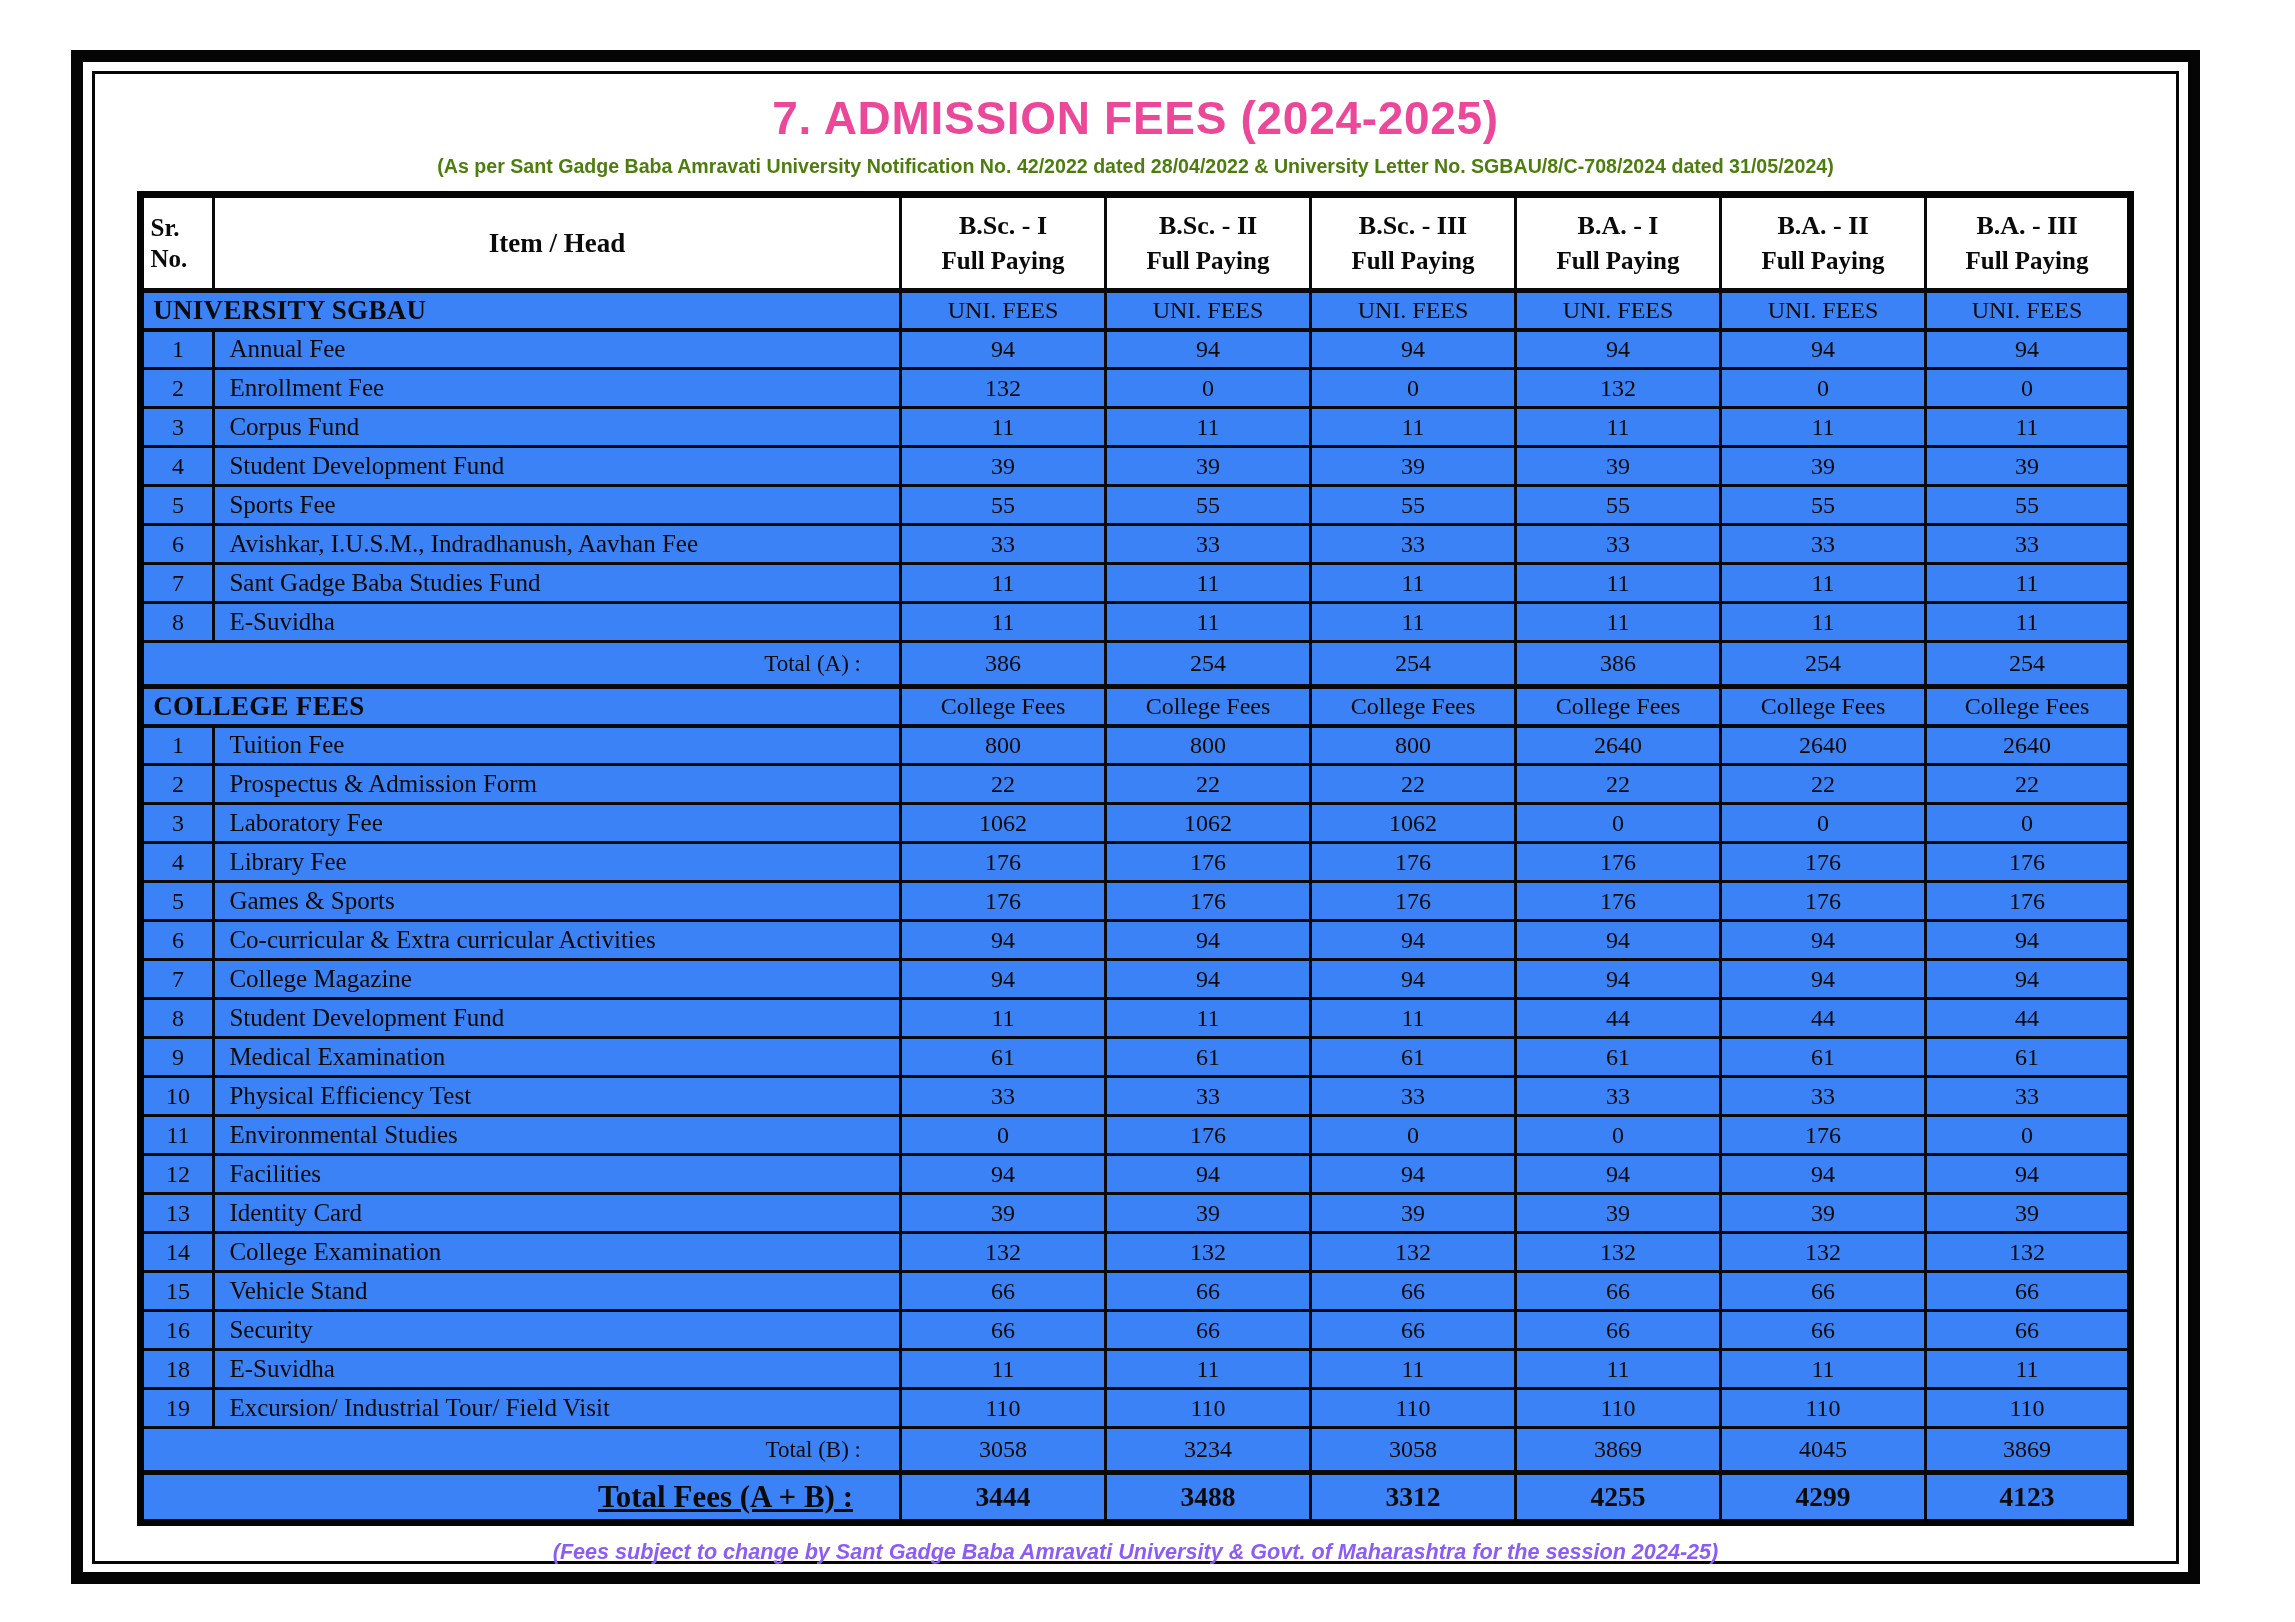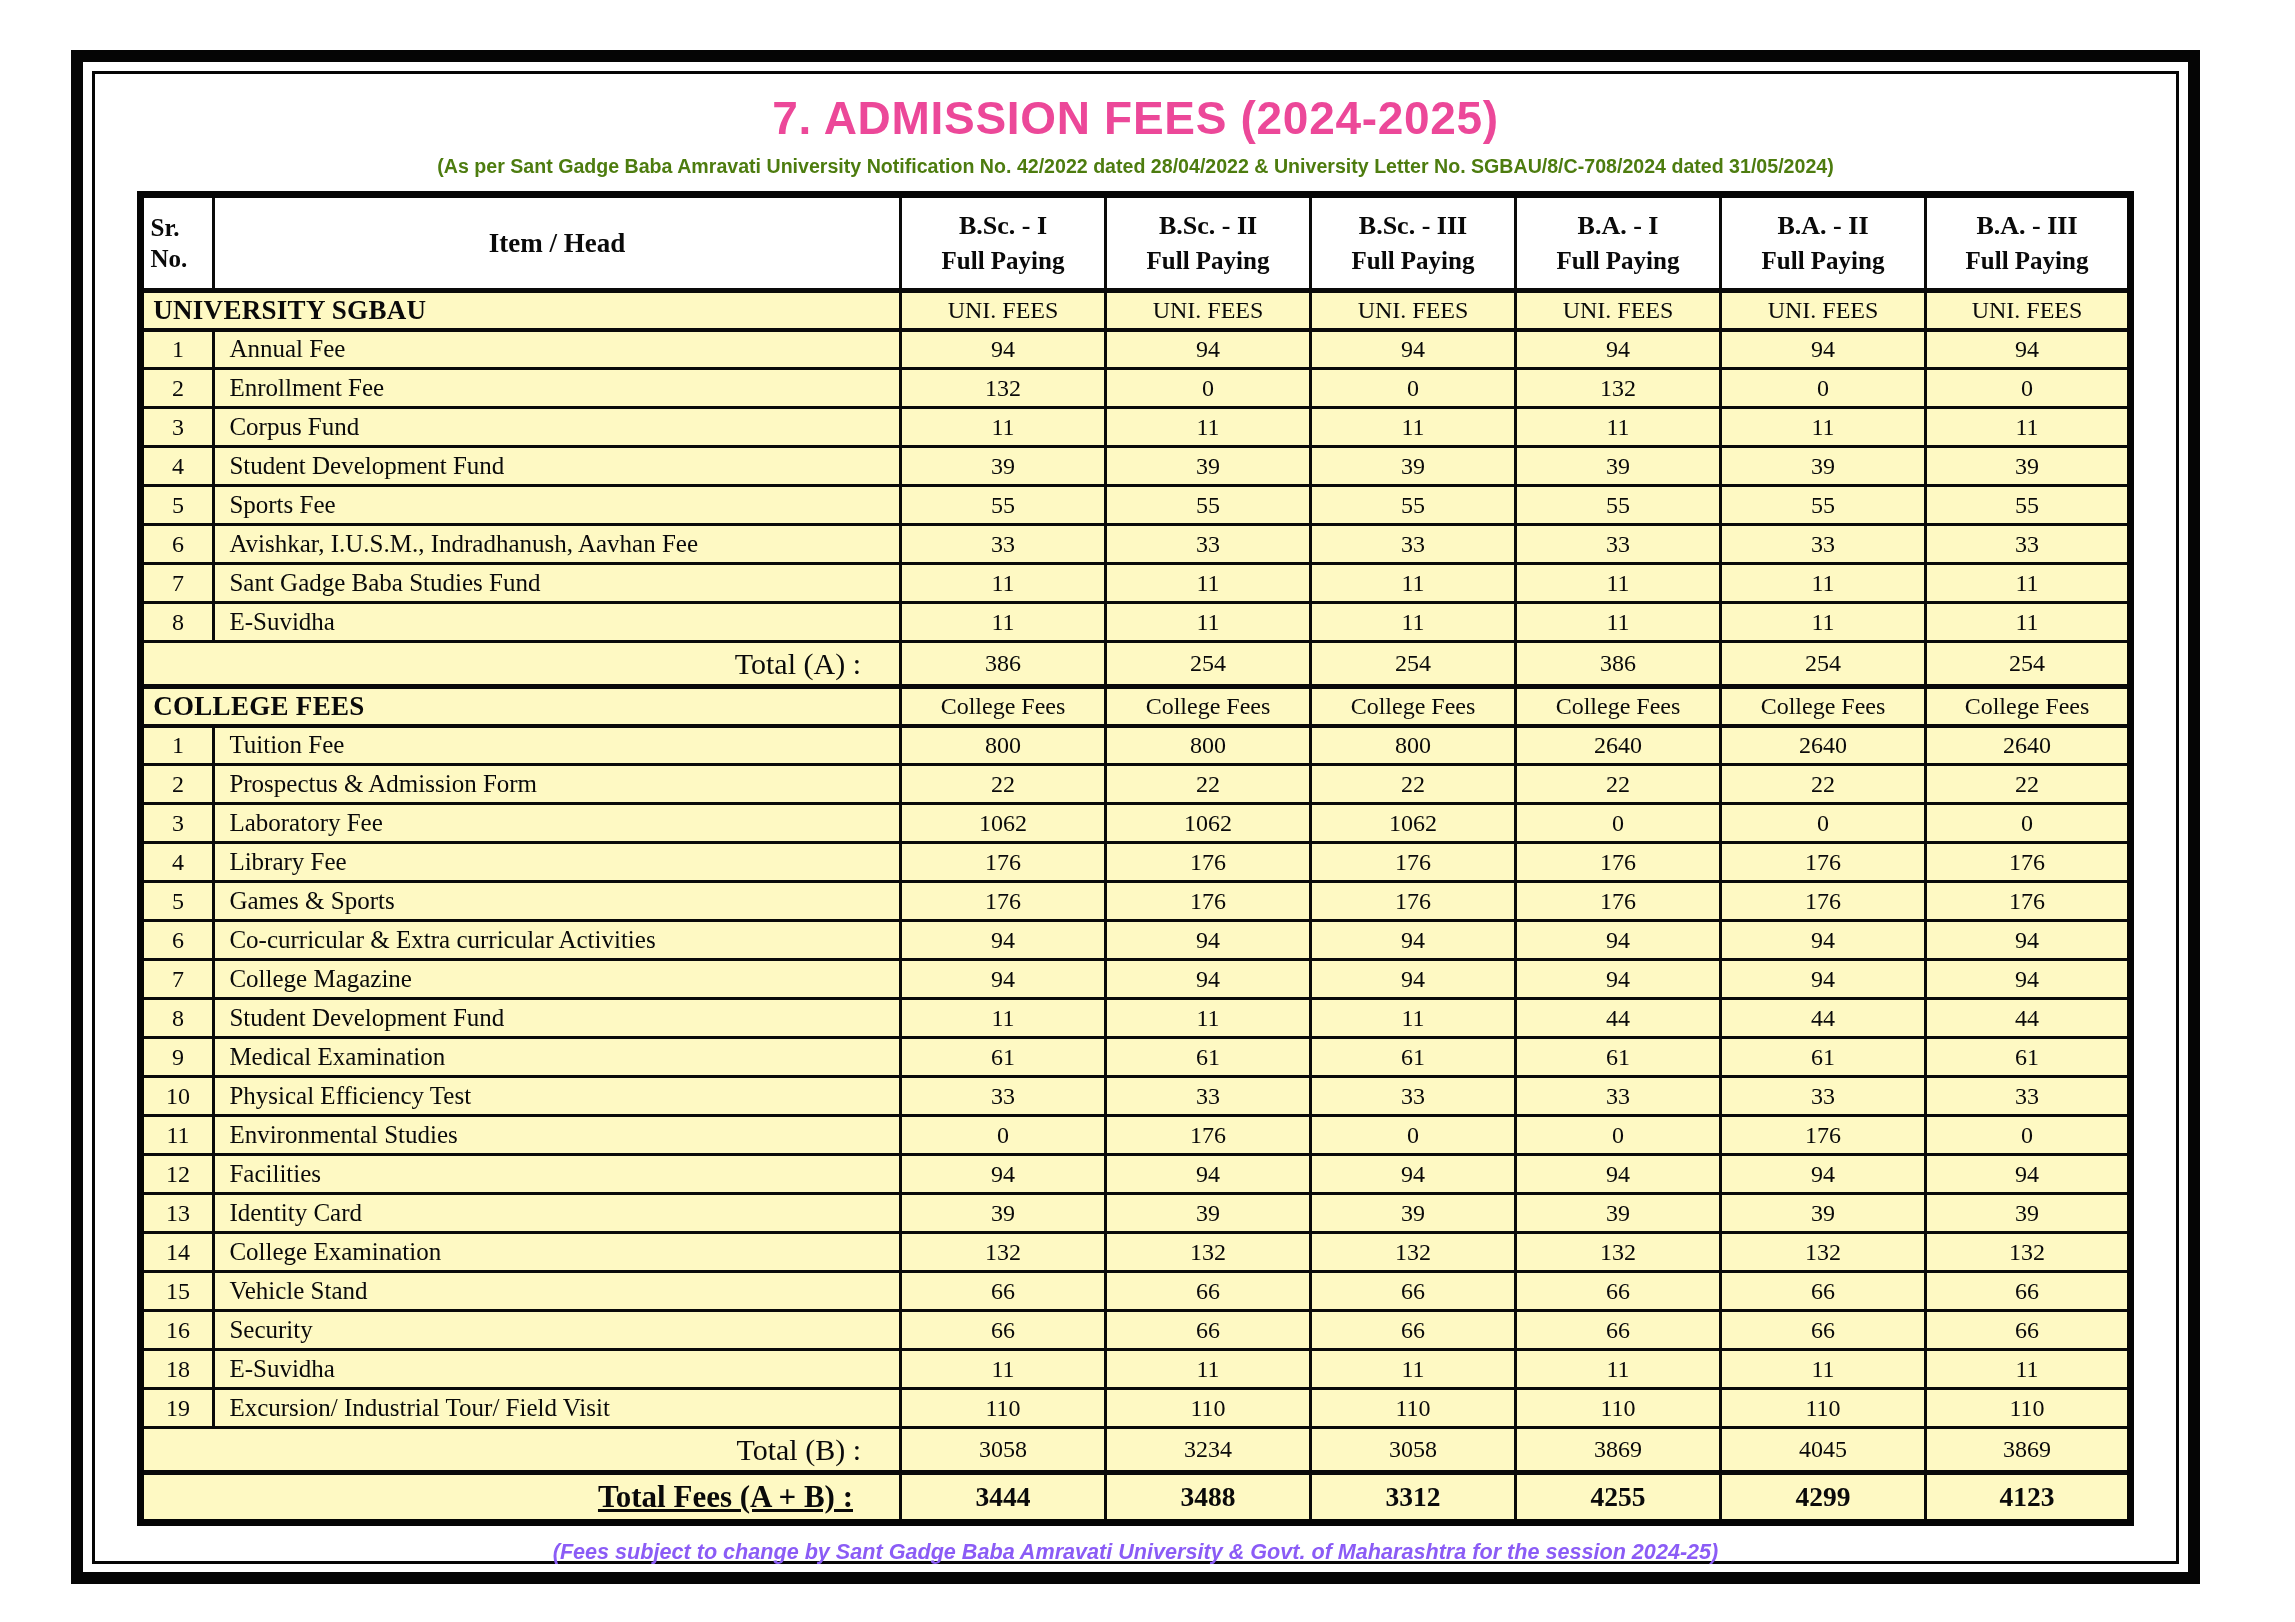--- a/index.html
+++ b/index.html
@@ -20,41 +20,41 @@
     font-family:"Liberation Sans",sans-serif;font-weight:700;font-size:46px;
     letter-spacing:0.7px;color:#ec4899;
   }
   .subtitle{
     margin-top:10.5px;text-align:center;
     font-family:"Liberation Sans",sans-serif;font-weight:700;font-size:19.6px;
     color:#4d7c0f;
   }
   table.fees{
     margin:13px auto 0 auto;border-collapse:collapse;table-layout:fixed;
-    width:1989px;border:7.9px solid #050505;background:#fef9c3;
+    width:1989px;border:7.9px solid #050505;background:#3b82f6;
   }
   col.col-sr{width:73px;}
   col.col-item{width:687px;}
   col.col-course{width:205px;}
   th,td{border:3.3px solid #0a0a0a;padding:0;vertical-align:middle;overflow:hidden;}
   tr.header-row th{height:90px;border-bottom-width:5.9px;background:#fff;}
   .sr-head{text-align:left;padding-left:6.5px;font-size:25px;font-weight:700;line-height:1.25;}
   .item-head{text-align:center;font-size:27px;font-weight:700;}
   .course-head{text-align:center;font-weight:700;}
   .course-name{font-size:26px;font-weight:700;line-height:1.2;}
   .course-sub{font-size:25px;font-weight:700;line-height:1.2;margin-top:3.9px;}
   tbody tr{height:39px;}
   tr.section-row td{border-bottom-width:4.6px;}
   .section-label{text-align:left;padding-left:9.2px;font-size:27px;font-weight:700;letter-spacing:0.3px;}
   .section-col-label{text-align:center;font-size:24px;}
   .sr-cell{text-align:center;font-size:24px;}
   .item-cell{text-align:left;padding-left:14.4px;font-size:25px;}
   .val-cell{text-align:center;font-size:24px;}
   tr.total-row td{border-top-width:3.9px;border-bottom-width:5.9px;height:41px;}
-  .total-label{text-align:right;padding-right:38px;font-size:30px;}
+  .total-label{text-align:right;padding-right:38px;font-size:23px;}
   tr.grand-row td{border-top-width:5.9px;height:44px;}
   .grand-label{text-align:right;padding-right:46px;font-size:31px;font-weight:700;text-decoration:underline;}
   .grand-val{text-align:center;font-size:27.5px;font-weight:700;}
   .footnote{
     margin-top:13px;text-align:center;
     font-family:"Liberation Sans",sans-serif;font-weight:700;font-style:italic;
     font-size:21.6px;color:#8b5cf6;
   }
 </style>
 </head>

